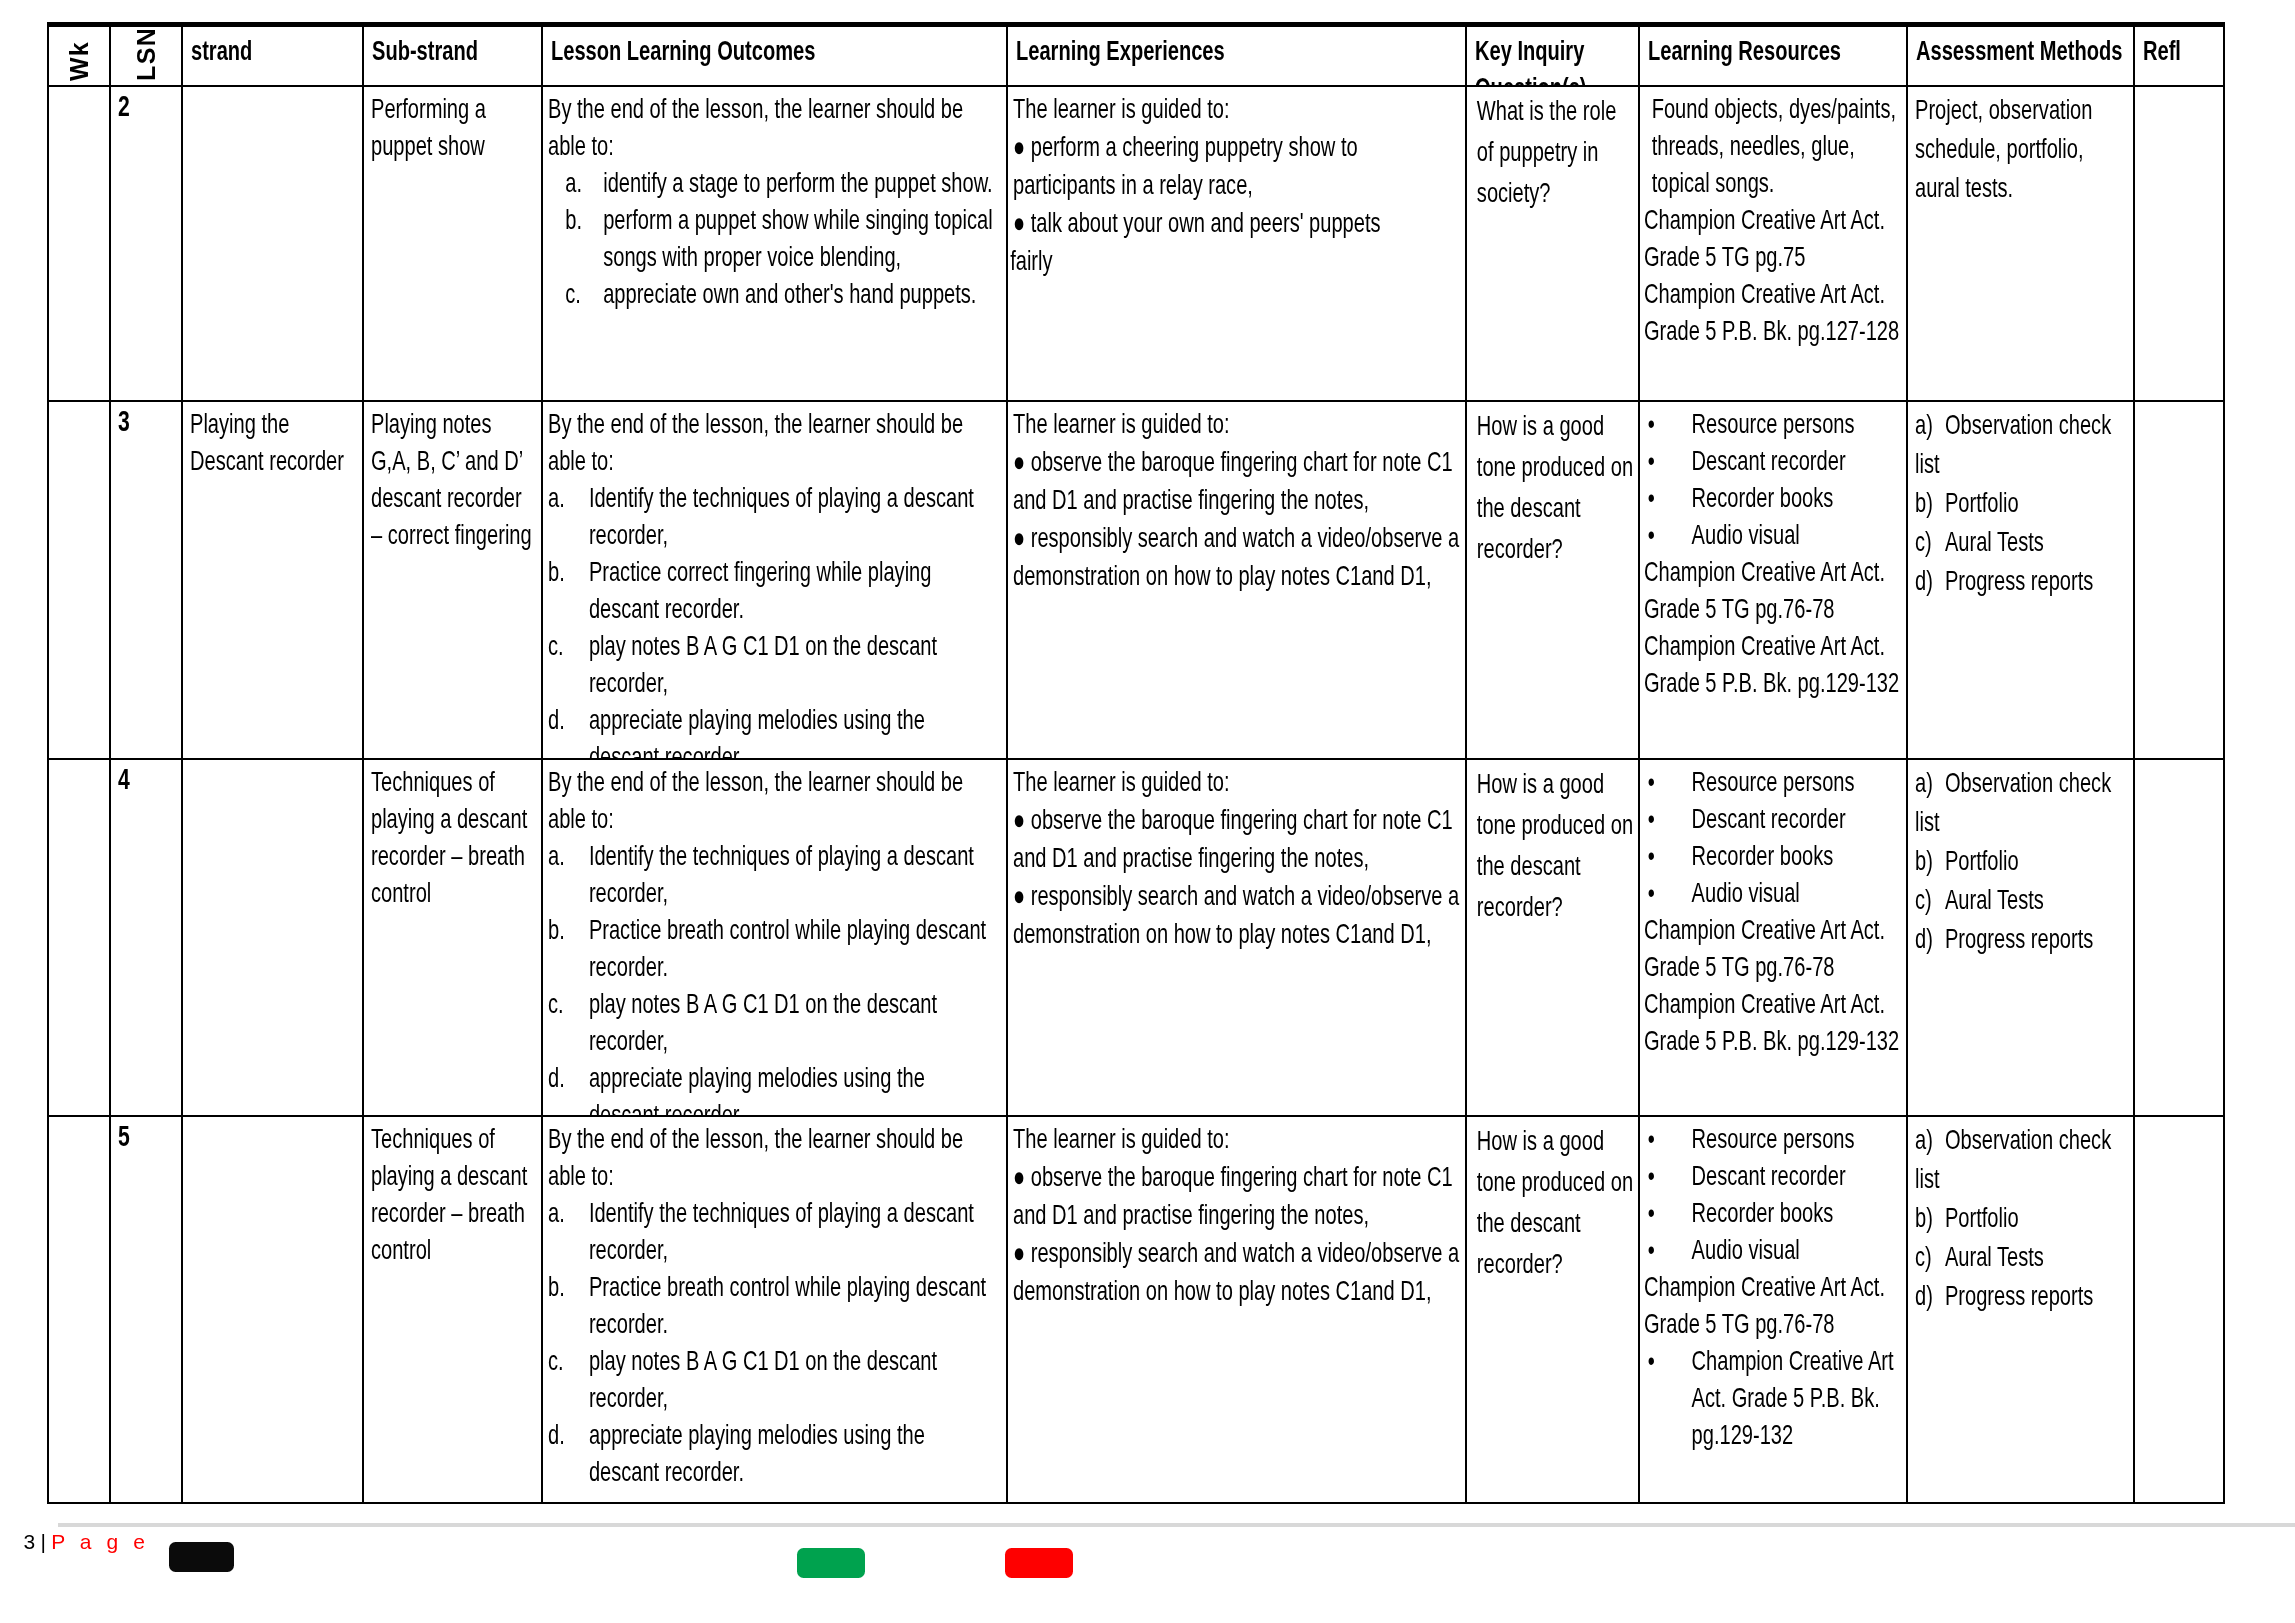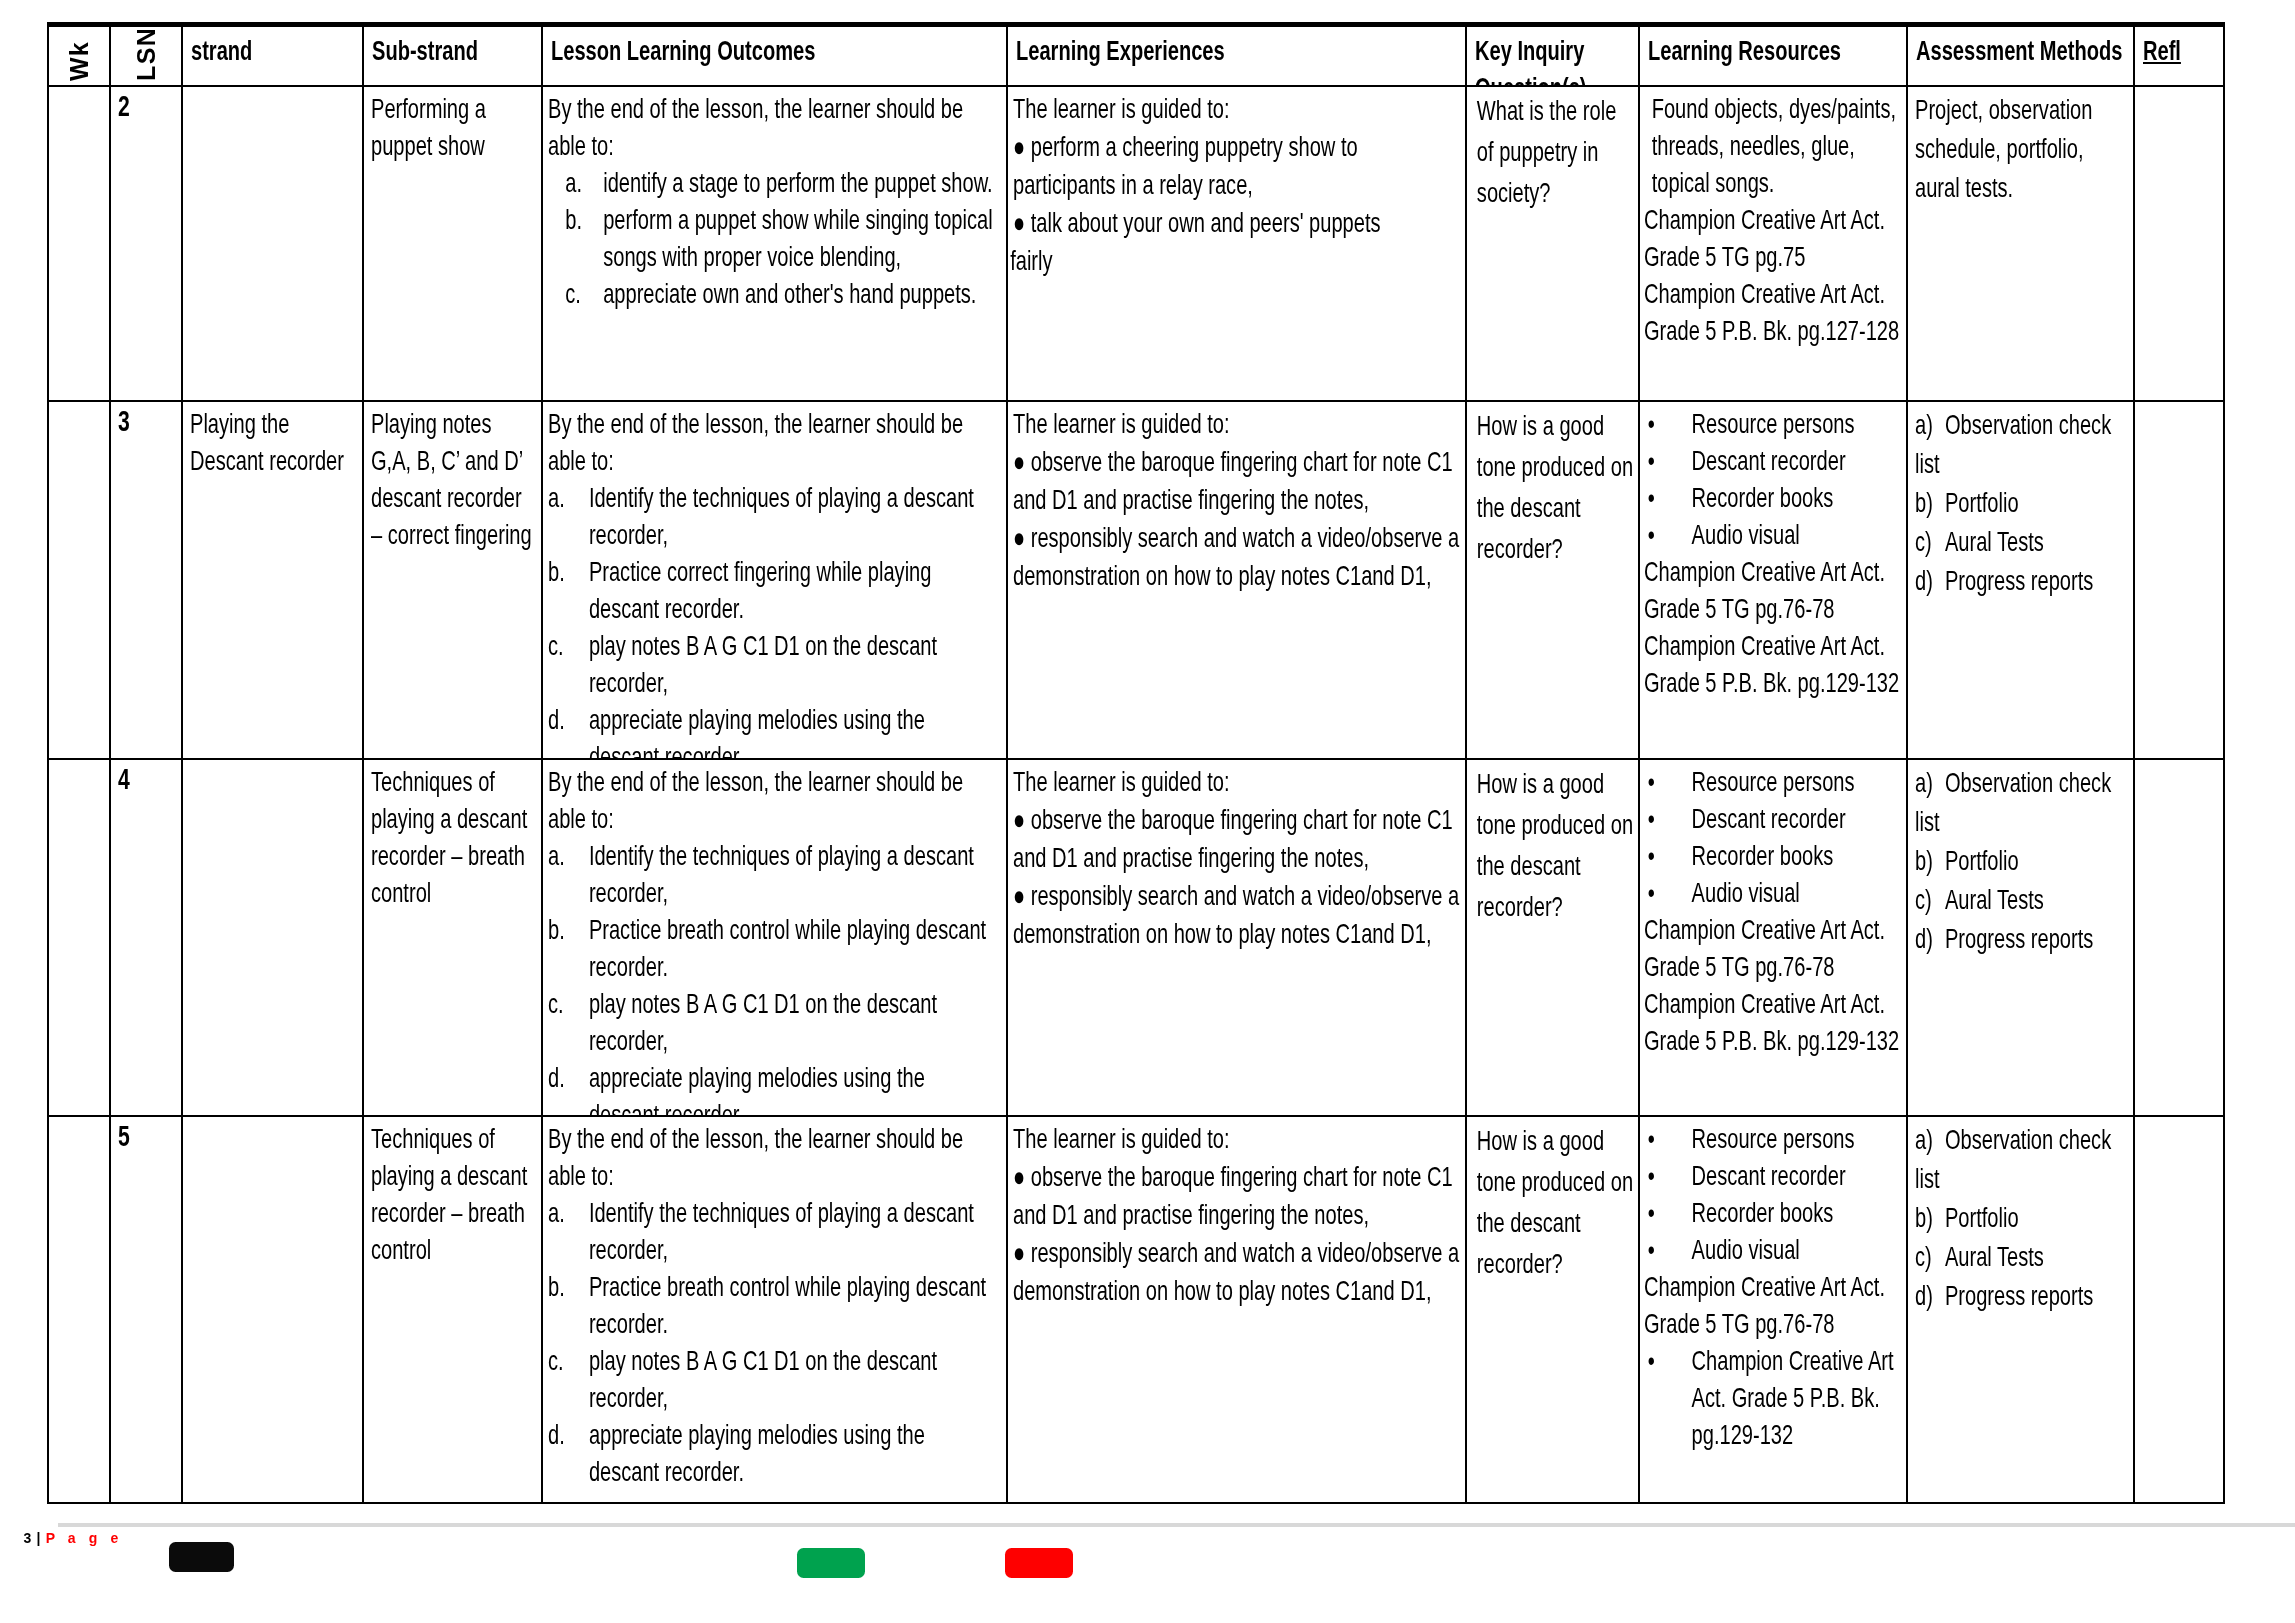--- a/index.html
+++ b/index.html
@@ -7,21 +7,21 @@
   .page{position:relative;width:2295px;height:1623px;background:#fff;overflow:hidden;}
 
   
   .tbl{position:absolute;left:47px;top:21.6px;display:grid;
     grid-template-columns:62px 72px 181px 179px 465px 459px 173px 268px 227px 88px;
     grid-template-rows:60px 315px 358px 357px 385px;
     border:2px solid #000;border-top-width:5.2px;background:#fff;}
   .row{display:contents;}
   .c{border-right:2px solid #000;border-bottom:2px solid #000;box-sizing:border-box;
      padding:3.9px 6.5px;overflow:hidden;position:relative;}
-  .lc{border-right:none;text-decoration:underline;}
+  .lc{border-right:none;}
   .br{border-bottom:none;}
   .hdr{font-weight:bold;padding:5.2px 7.9px;}
   
   .cx{width:137%;transform:scaleX(0.73);transform-origin:top left;
       font-size:27.5px;line-height:37px;}
   .hdr .cx{font-weight:bold;}
   .vcell{display:flex;align-items:flex-end;justify-content:center;padding:0 0 3.9px 0;}
   .vtext{writing-mode:vertical-rl;transform:rotate(180deg);font-weight:bold;font-size:25px;letter-spacing:1.3px;}
   .num{font-weight:bold;font-size:29px;line-height:33px;}
 
@@ -41,21 +41,21 @@
   .exp .cx{line-height:38px;}
   .outdent{margin-left:-3.9px;}
   
   .ki .cx{line-height:41px;padding-left:3.9px;}
   
   .as .cx{line-height:39px;}
   .albl{display:inline-block;min-width:41px;}
 
   
   .rule{position:absolute;left:58px;top:1523px;width:2238px;height:3.9px;background:#d8d8d8;}
-  .pagelabel{position:absolute;left:23.6px;top:1530px;font-size:14px;font-weight:bold;}
+  .pagelabel{position:absolute;left:23.6px;top:1530px;font-size:21px;font-weight:normal;}
   .pagelabel .pnum{color:#000;}
   .pagelabel .psep{color:#000;padding:0 5.2px;}
   .pagelabel .pword{color:#ff0000;letter-spacing:4.6px;}
   .bar{position:absolute;height:30px;border-radius:6.5px;}
   .bar.black{left:169px;top:1542px;width:65px;background:#0b0b0b;}
   .bar.green{left:797px;top:1548px;width:68px;background:#00a24e;}
   .bar.red{left:1005px;top:1548px;width:68px;background:#fe0000;}
 </style>
 </head>
 <body>

